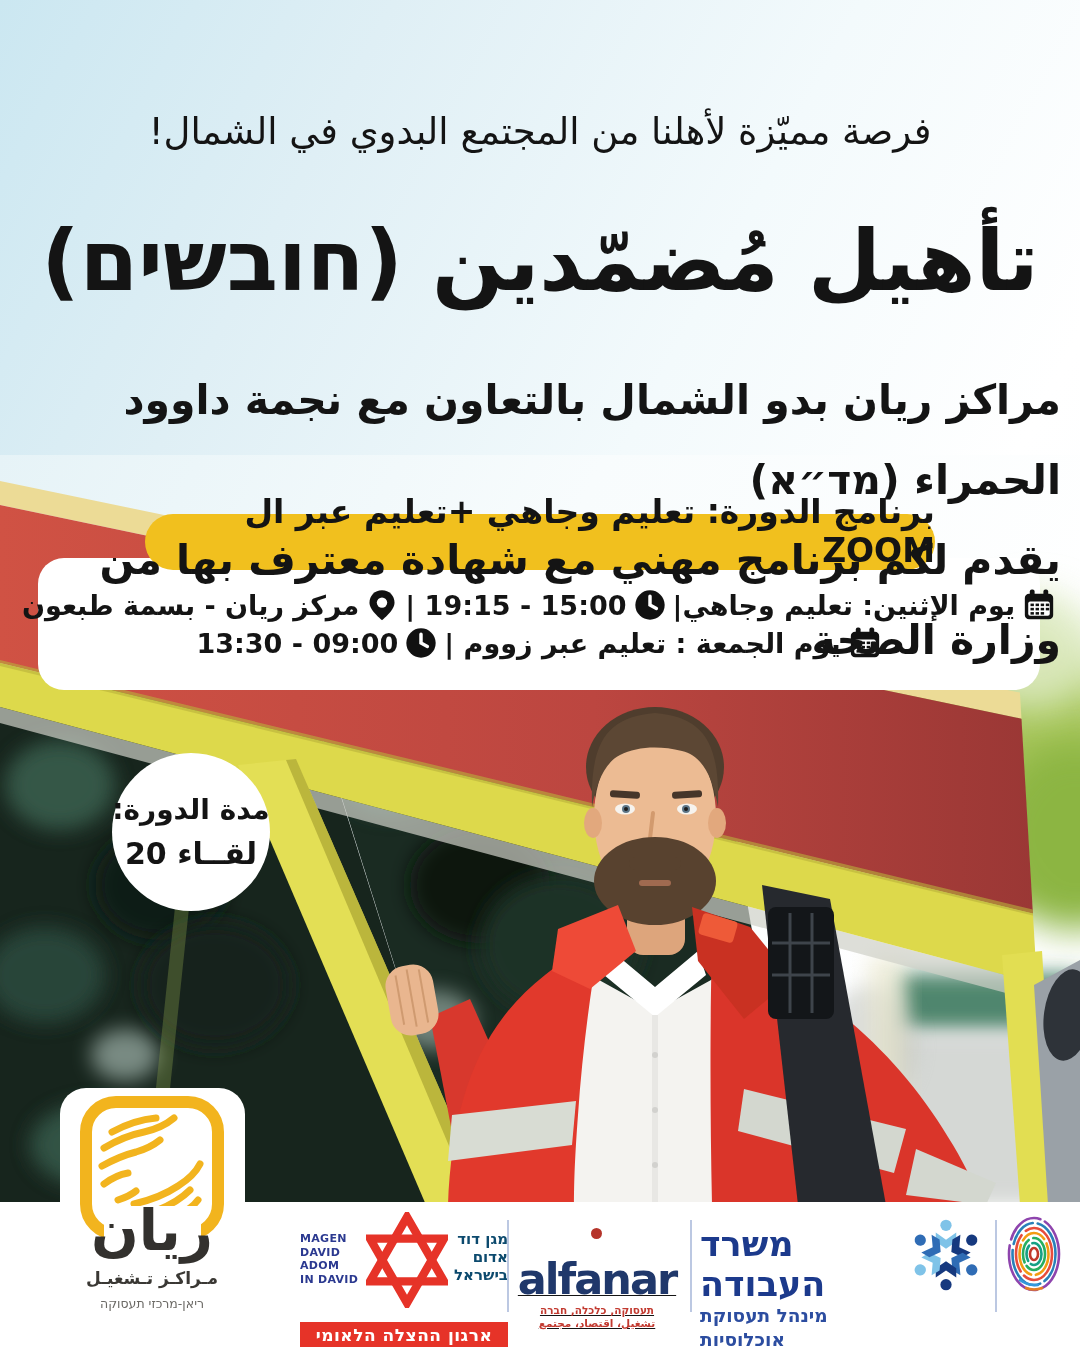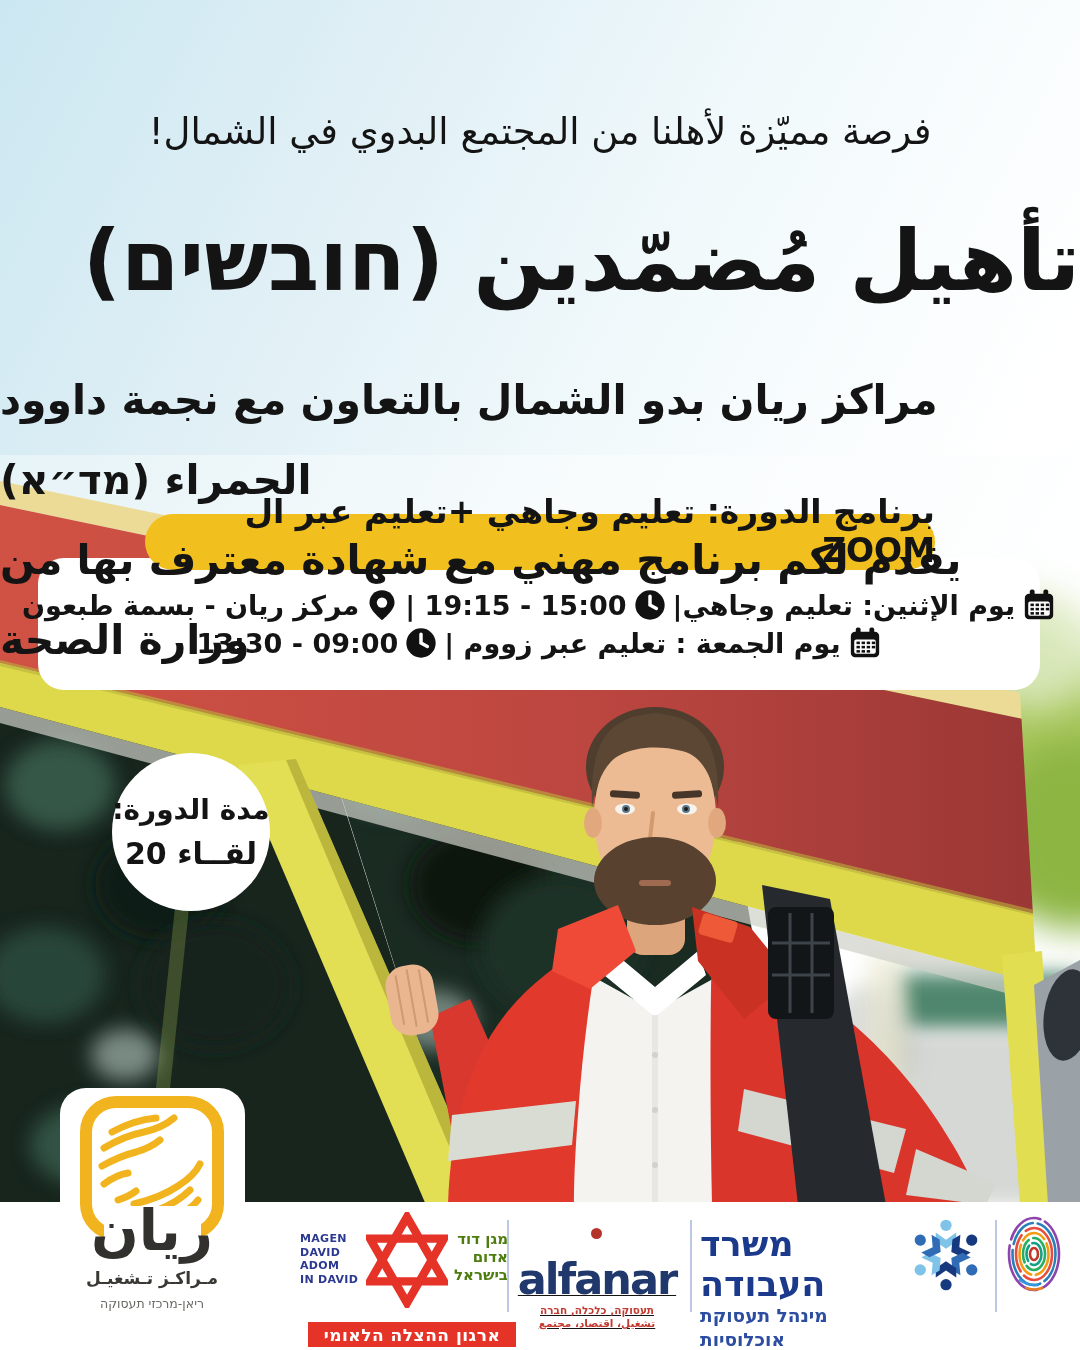--- a/index.html
+++ b/index.html
@@ -5,22 +5,22 @@
   html,body{margin:0;padding:0;background:#ffffff;}
   .stage{
     position:relative;width:1080px;height:1350px;overflow:hidden;
     font-family:"DejaVu Sans","Liberation Sans",sans-serif;
     direction:rtl;color:#141414;
     background:linear-gradient(118deg,#cbe7f1 0%,#dfeff5 22%,#f3fafc 48%,#ffffff 70%,#f7fbfd 100%);
   }
   .abs{position:absolute;}
   
   .subtitle{top:110px;left:0;width:1080px;text-align:center;font-size:37px;font-weight:400;letter-spacing:0;z-index:7;}
-  .title{top:202px;left:0;width:1080px;font-size:84px;font-weight:800;line-height:118px;z-index:7;}
-  .bodytext{top:360px;left:0;width:1061px;text-align:left;font-size:41px;font-weight:700;line-height:80px;z-index:7;}
+  .title{top:202px;left:0;width:1080px;text-align:center;font-size:84px;font-weight:800;line-height:118px;z-index:7;}
+  .bodytext{top:360px;left:0;width:1061px;text-align:right;font-size:41px;font-weight:700;line-height:80px;z-index:7;}
   
   .pill{top:514px;left:145px;width:790px;height:56px;border-radius:28px;background:#F1C01E;
         display:flex;align-items:flex-end;justify-content:center;z-index:6;}
   .pill span{font-size:33px;font-weight:800;}
   
   .schedbox{top:558px;left:38px;width:1002px;height:132px;background:#ffffff;border-radius:26px;z-index:5;
             display:flex;flex-direction:column;justify-content:center;gap:4px;padding:6px 16px;box-sizing:border-box;}
   .sched-line{display:flex;align-items:center;justify-content:center;gap:7px;font-size:27px;font-weight:800;white-space:nowrap;}
   .sched-line .ic{flex:0 0 auto;display:inline-flex;}
   
@@ -30,22 +30,22 @@
   .badge .b2{font-size:30px;font-weight:800;direction:ltr;}
   
   .photo{top:455px;left:0;width:1080px;height:750px;z-index:1;}
   
   .strip{top:1202px;left:0;width:1080px;height:148px;background:#ffffff;z-index:3;}
   .divider{position:absolute;top:18px;width:2px;height:92px;background:#bcc8e2;}
   .mda-en{position:absolute;left:300px;top:30px;width:66px;direction:ltr;text-align:left;
           font-size:11px;font-weight:700;line-height:13.5px;color:#2B3990;letter-spacing:.3px;}
   .mda-star{position:absolute;left:366px;top:10px;}
   .mda-he{position:absolute;left:448px;top:28px;width:60px;text-align:right;
-          font-size:15px;font-weight:700;line-height:18px;color:#4d7c0f;}
-  .mda-banner{position:absolute;left:308px;top:120px;width:208px;height:25px;background:#E63328;
+          font-size:15px;font-weight:700;line-height:18px;color:#0c4a6e;}
+  .mda-banner{position:absolute;left:300px;top:120px;width:208px;height:25px;background:#E63328;
               display:flex;align-items:center;justify-content:center;}
   .mda-banner span{color:#ffffff;font-size:17px;font-weight:700;letter-spacing:.5px;}
   .alfanar{position:absolute;left:514px;top:26px;width:166px;direction:ltr;text-align:center;text-decoration:underline;}
   .alfanar .word{font-size:43px;font-weight:800;color:#20386B;letter-spacing:-2px;line-height:44px;}
   .alfanar .dot{display:inline-block;width:11px;height:11px;border-radius:50%;background:#B5342A;margin-right:2px;vertical-align:14px;}
   .alfanar .sub{font-size:10.5px;color:#C23A30;line-height:13px;margin-top:3px;font-weight:600;text-align:center;}
   .ministry-text{position:absolute;left:700px;top:22px;width:206px;text-align:left;}
   .ministry-text .t1{font-size:35px;font-weight:800;color:#1C3A8C;line-height:40px;}
   .ministry-text .t2{font-size:18.5px;font-weight:600;color:#2C4DA0;line-height:24px;}
   .ministry-logo{position:absolute;left:906px;top:12px;}

